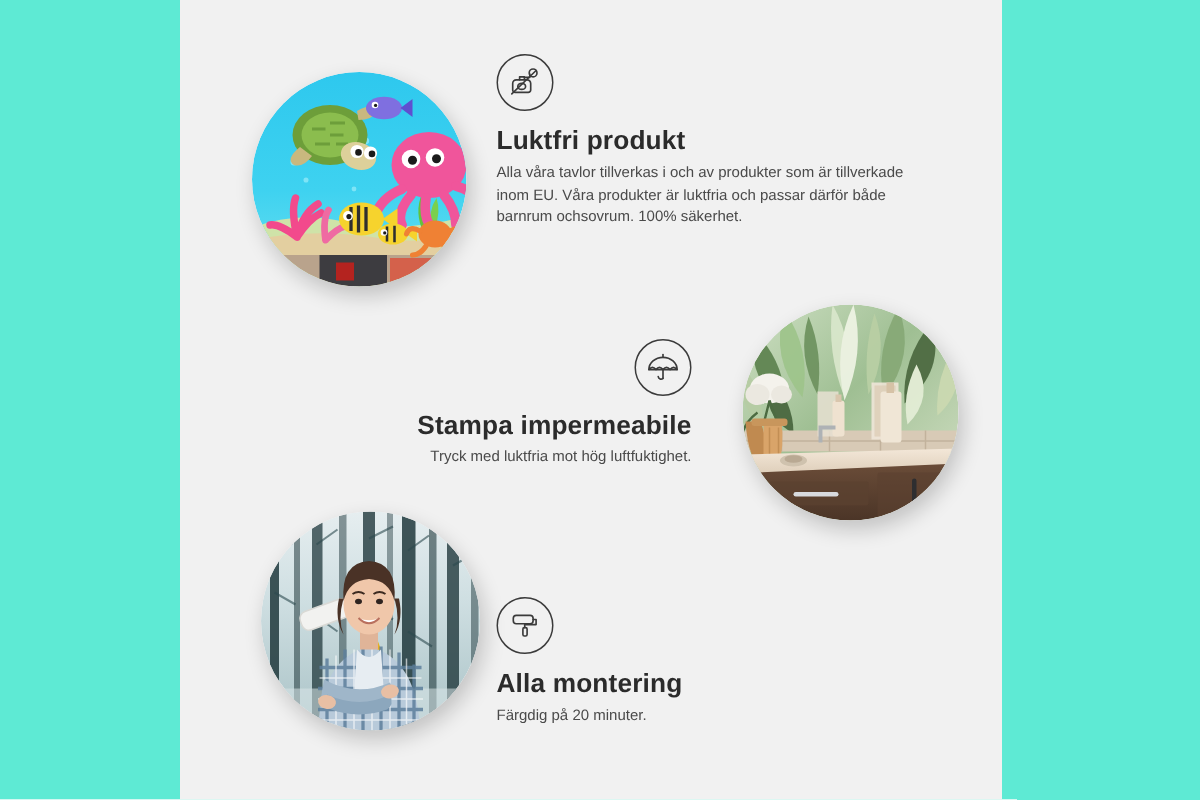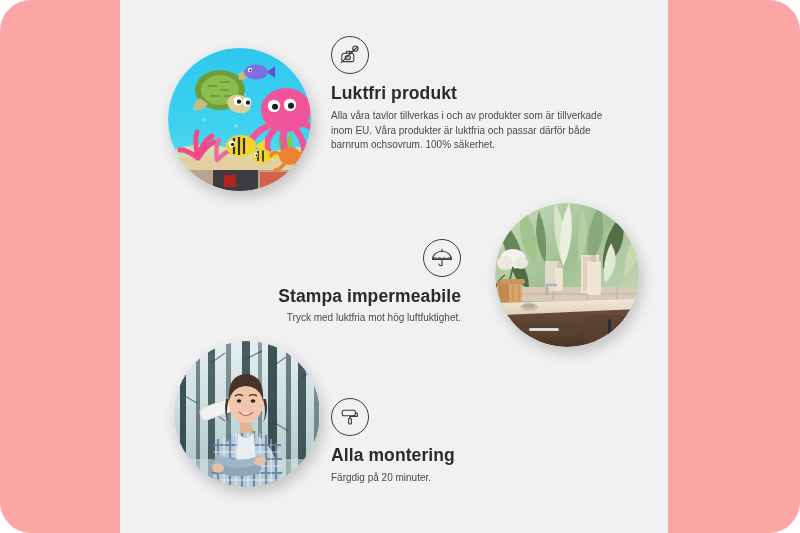--- a/index.html
+++ b/index.html
@@ -12,22 +12,21 @@
     height: 533px;
     overflow: hidden;
     font-family: "Liberation Sans", sans-serif;
     -webkit-font-smoothing: antialiased;
   }
 
   .page {
     position: relative;
     width: 800px;
     height: 533px;
-    background: #fca5a5;
-    border-radius: 31px;
+    background: #5eead4;
   }
 
   
   .panel {
     position: absolute;
     left: 120px;
     top: 0px;
     width: 548px;
     height: 533px;
     background: #f1f1f1;
@@ -74,21 +73,21 @@
     box-shadow: 3px 6px 14px rgba(0,0,0,0.20);
   }
   .photo svg { display: block; }
 
   
   #photo-odor   { left: 168px; top: 48px;  width: 143px; height: 143px; }
   #block-odor   { left: 331px; top: 36px;  width: 290px; }
 
   
   #photo-water  { left: 495px; top: 203px; width: 144px; height: 144px; }
-  #block-water  { left: 196px; top: 239px; width: 265px; text-align: right; }
+  #block-water  { left: 196px; top: 226px; width: 265px; text-align: right; }
   #block-water .icon-wrap { display: flex; justify-content: flex-end; }
   #block-water .feature-desc { margin-top: 3px; }
 
   
   #photo-mount  { left: 174px; top: 341px; width: 146px; height: 146px; }
   #block-mount  { left: 331px; top: 398px; width: 280px; }
 </style>
 </head>
 <body>
 

